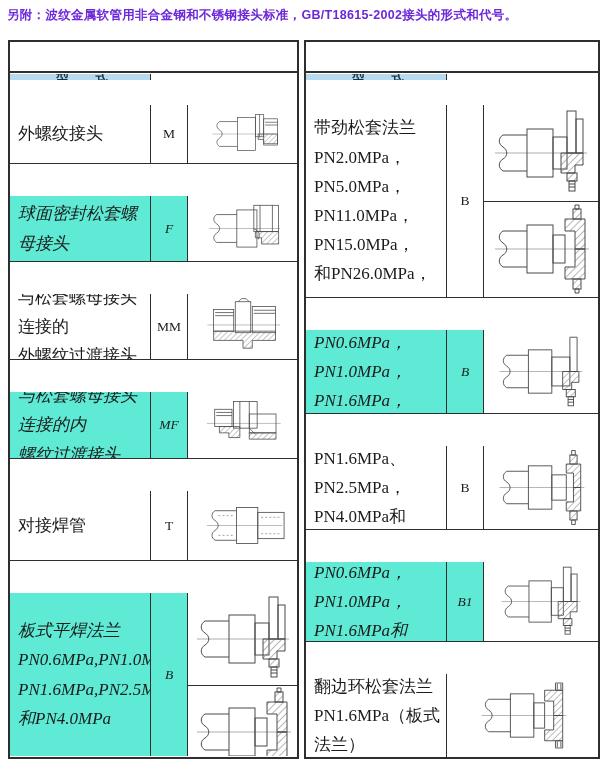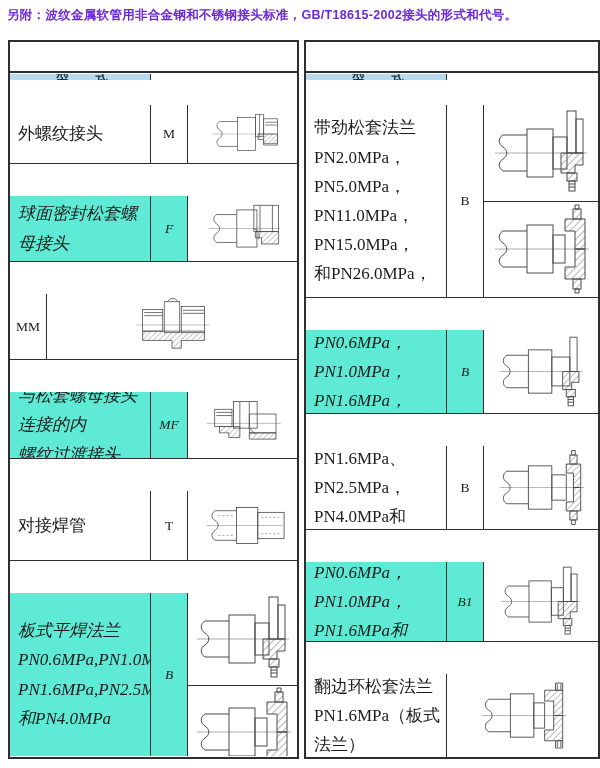--- a/index.html
+++ b/index.html
@@ -88,20 +88,22 @@
           <rect class="ln" x="42" y="18" width="26" height="48"></rect>
           <rect class="ln" x="64" y="12" width="32" height="34"></rect>
           <path class="ln" d="M72,12 V46 M88,12 V46"></path>
           <path class="ln" d="M64,42 q10,4 6,14"></path>
           <path class="ht" d="M66,46 h30 v16 h-22 v-8 h-8 z"></path>
         </svg>
       </div>
     </div>
 
     <div class="row" style="height:98px">
+      <div class="c type">与松套螺母接头连接的
+外螺纹过渡接头</div>
       <div class="c code">MM</div>
       <div class="c diag">
         <svg class="dg" width="100" height="84" viewBox="0 0 100 84">
           <path class="cl" d="M4,40 H98"></path>
           <rect class="ln" x="12" y="20" width="26" height="28"></rect>
           <path class="ln" d="M14,24 H38 M14,28 H38"></path>
           <rect class="ln" x="62" y="16" width="30" height="34"></rect>
           <path class="ln" d="M64,21 H92 M64,25 H92"></path>
           <rect class="ln" x="40" y="10" width="20" height="40"></rect>
           <path class="ln" d="M44,10 l4,-4 h6 l4,4"></path>

